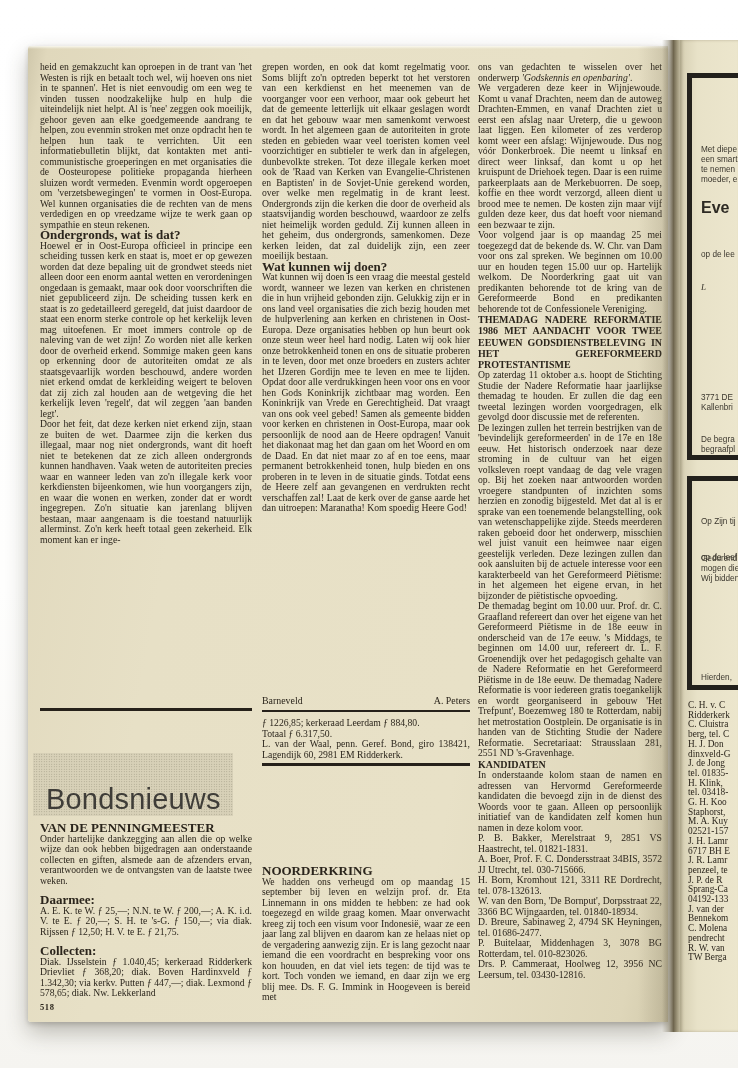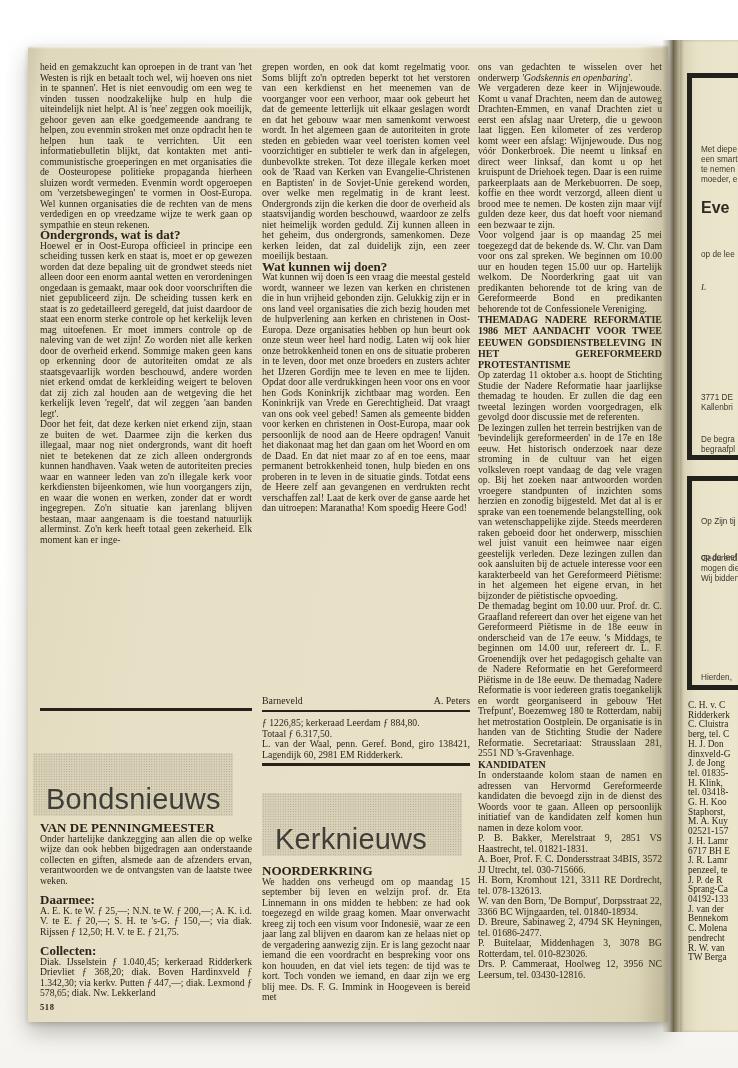--- a/index.html
+++ b/index.html
@@ -125,23 +125,20 @@
     </div>
     <div class="rule rule-sign"></div>
 
     <div class="finance">
       <div>ƒ 1226,85; kerkeraad Leerdam ƒ 884,80.</div>
       <div>Totaal ƒ 6.317,50.</div>
       <div>L. van der Waal, penn. Geref. Bond, giro 138421, Lagendijk 60, 2981 EM Ridderkerk.</div>
     </div>
     <div class="rule rule-fin"></div>
 
-    <div class="banner banner-2">
-      <span>Kerknieuws</span>
-    </div>
 
     <div class="bodyblock" style="left:234px; top:820px; width:208px; height:186px; overflow:hidden;">
       <p class="h-run" style="margin-top:0;">NOORDERKRING</p>
       <p>We hadden ons verheugd om op maandag 15 september bij leven en welzijn prof. dr. Eta Linnemann in ons midden te hebben: ze had ook toegezegd en wilde graag komen. Maar onverwacht kreeg zij toch een visum voor Indonesië, waar ze een jaar lang zal blijven en daarom kan ze helaas niet op de vergadering aanwezig zijn. Er is lang gezocht naar iemand die een voordracht en bespreking voor ons kon houuden, en dat viel iets tegen: de tijd was te kort. Toch vonden we iemand, en daar zijn we erg blij mee. Ds. F. G. Immink in Hoogeveen is bereid met</p>
     </div>
 
     <div class="col col-c">
       <p><span>ons van gedachten te wisselen over het onderwerp </span><span class="it">'Godskennis en openbaring'</span><span>.</span></p>
       <p>We vergaderen deze keer in Wijnjewoude. Komt u vanaf Drachten, neem dan de autoweg Drachten-Emmen, en vanaf Drachten ziet u eerst een afslag naar Ureterp, die u gewoon laat liggen. Een kilometer of zes verderop komt weer een afslag: Wijnjewoude. Dus nog vóór Donkerbroek. Die neemt u linksaf en direct weer linksaf, dan komt u op het kruispunt de Driehoek tegen. Daar is een ruime parkeerplaats aan de Merkebuorren. De soep, koffie en thee wordt verzorgd, alleen dient u brood mee te nemen. De kosten zijn maar vijf gulden deze keer, dus dat hoeft voor niemand een bezwaar te zijn.</p>
       <p>Voor volgend jaar is op maandag 25 mei toegezegd dat de bekende ds. W. Chr. van Dam voor ons zal spreken. We beginnen om 10.00 uur en houden tegen 15.00 uur op. Hartelijk welkom. De Noorderkring gaat uit van predikanten behorende tot de kring van de Gereformeerde Bond en predikanten behorende tot de Confessionele Vereniging.</p>

